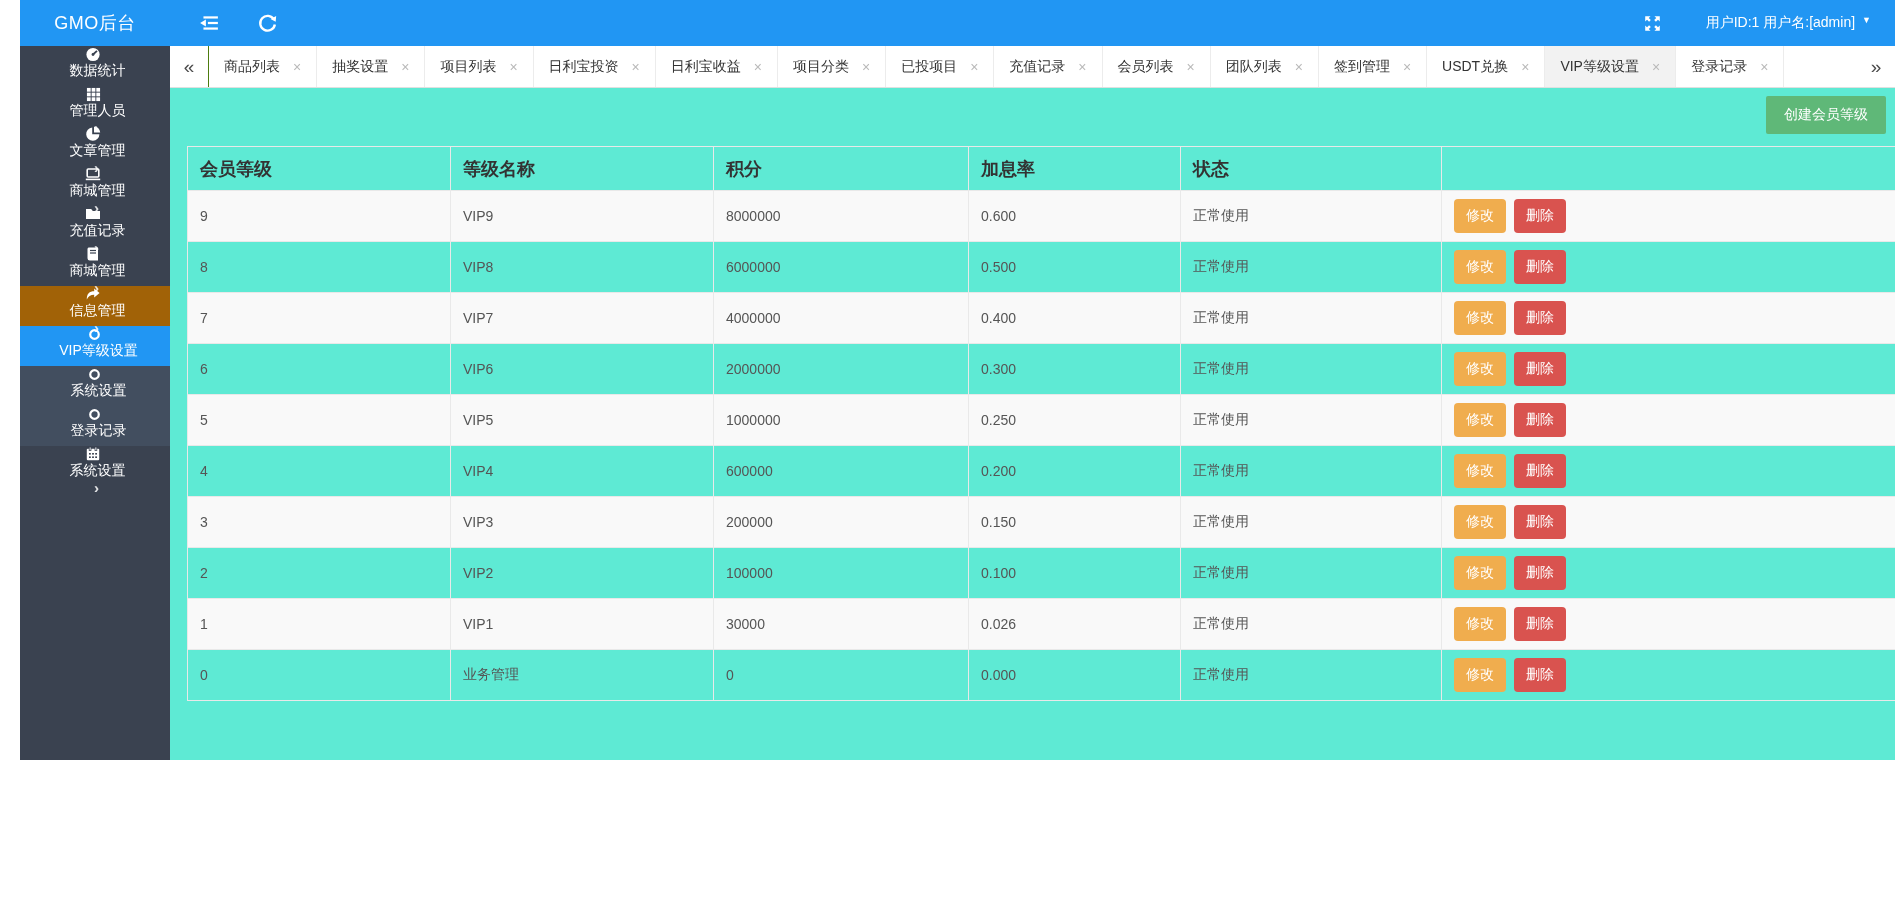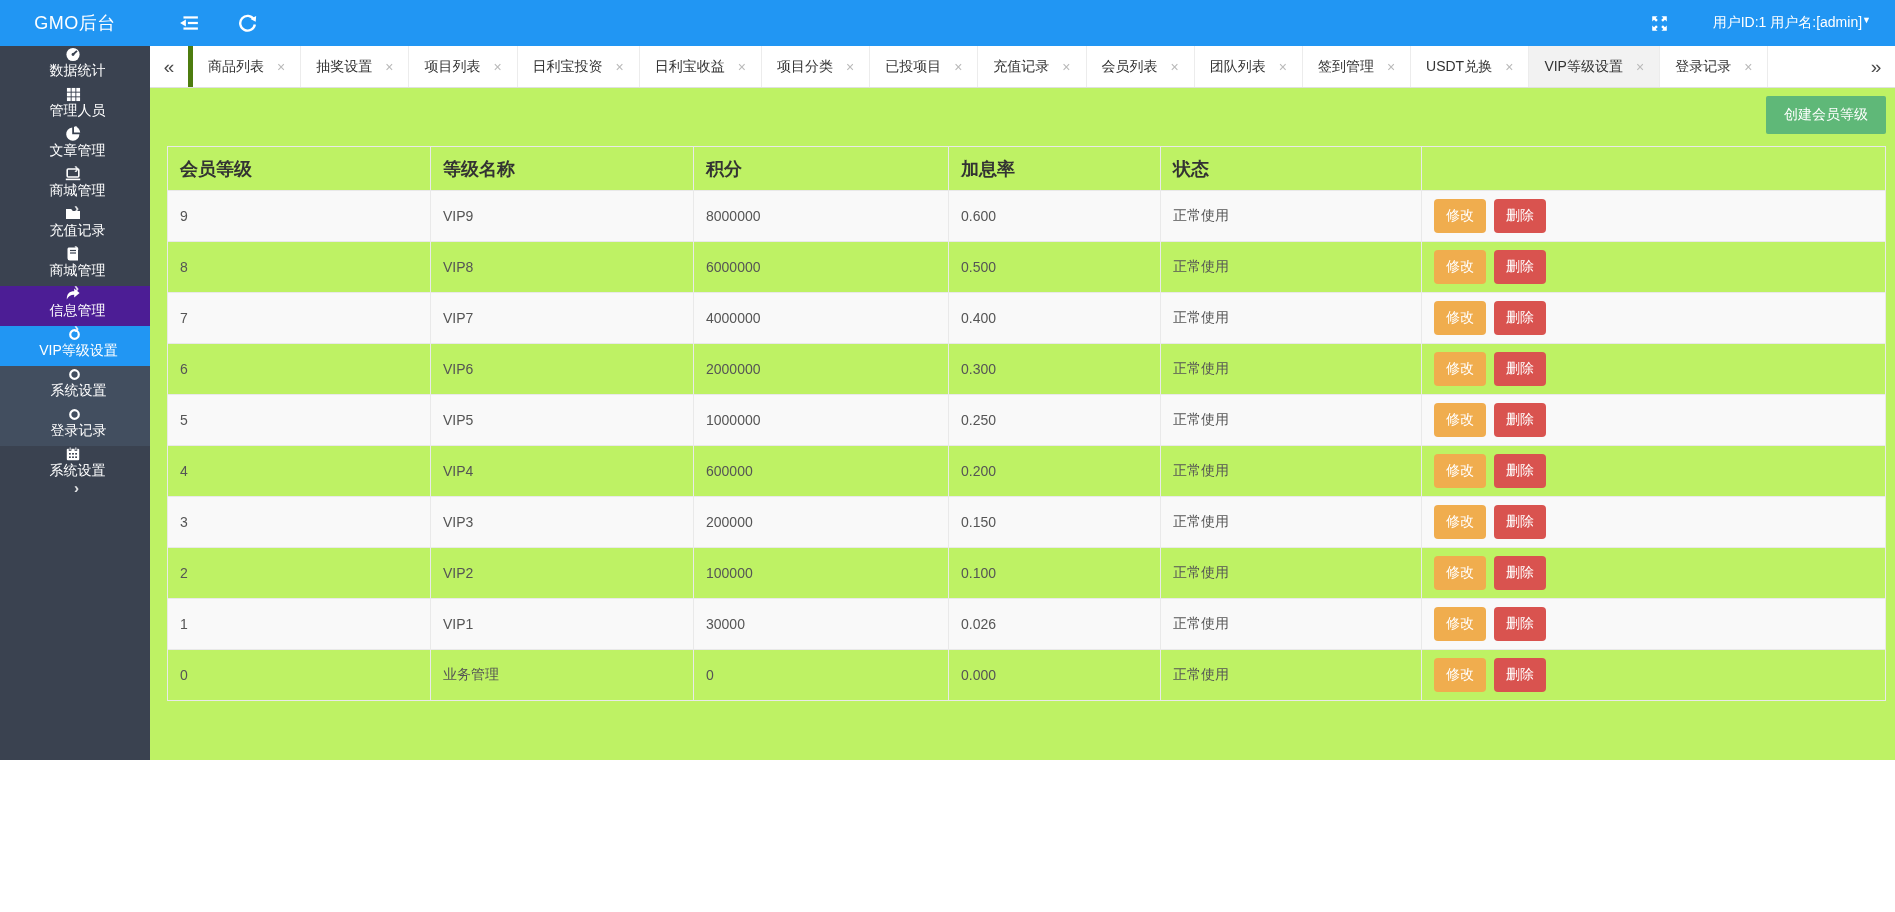--- a/index.html
+++ b/index.html
@@ -1,56 +1,56 @@
 <!DOCTYPE html>
 <html><head>
 <meta charset="utf-8">
 <style>
   * { margin:0; padding:0; box-sizing:border-box; }
   html,body { width:1895px; height:912px; overflow:hidden; }
   body { font-family:"Liberation Sans","DejaVu Sans",sans-serif; background:#fff; font-size:14px; }
-  .app { display:flex; width:1895px; height:760px; }
+  .app { display:flex; width:1895px; height:760px;padding-left:20px; }
 
   
   .sidebar { width:150px; background:#3a4250; flex:0 0 150px; display:flex; flex-direction:column; }
   .logo { height:46px; background:#2196f3; color:#fff; display:flex; align-items:center; justify-content:center; font-size:18px; letter-spacing:.5px; }
   .menu { flex:1; }
   .menu-item { height:40px; display:flex; align-items:center; padding:0 10px 0 15px; color:#fff; cursor:pointer; font-size:14px;flex-direction:column; }
   .menu-item .micon { width:16px; height:16px; margin-right:9px; display:inline-flex; align-items:center; justify-content:center; flex:0 0 16px; }
   .menu-item .mlabel { flex:1; white-space:nowrap; }
   .menu-item .chev { font-size:15px; color:rgba(255,255,255,.85); font-weight:bold; margin-right:2px; line-height:1; }
-  .menu-item.parent-open { background:#4c1d95; }
+  .menu-item.parent-open { background:#a16207; }
   .submenu { background:#424e5f; }
   .submenu .menu-item { padding-left:17px; }
   .submenu .menu-item.active { background:#2196f3; }
   .submenu .micon svg { width:13px; height:13px; }
 
   
   .main { flex:1; display:flex; flex-direction:column; min-width:0; }
   .topbar { height:46px; background:#2196f3; display:flex; align-items:center; color:#fff; flex:0 0 46px; }
   .tb-icon { width:22px; height:22px; display:inline-flex; align-items:center; justify-content:center; cursor:pointer; }
   .tb-icon.collapse { margin-left:28px; }
   .tb-icon.refresh { margin-left:36px; }
   .tb-right { margin-left:auto; display:flex; align-items:center; }
   .tb-icon.fullscreen { margin-right:42px; }
-  .user-box { display:flex; align-items:flex-start; margin-right:24px; cursor:pointer; font-size:14px; }
+  .user-box { display:flex; align-items:flex-start; gap:7px; margin-right:24px; cursor:pointer; font-size:14px; }
   .user-box .caret { font-size:9px; position:relative; top:1px; }
 
   
   .tabbar { height:42px; background:#fff; border-bottom:1px solid #e0e0e0; display:flex; align-items:stretch; flex:0 0 42px; }
   .tab-scroll { width:38px; display:flex; align-items:center; justify-content:center; color:#4a4a4a; font-size:19px; cursor:pointer; }
   .tab-scroll.right { margin-left:auto; }
   .tabs { display:flex; align-items:stretch; }
   .tab { display:flex; align-items:center; padding:0 15px; border-right:1px solid #ececec; color:#333; cursor:pointer; gap:13px; white-space:nowrap; }
-  .tab:first-child { border-left:5px solid #4d7c0f; }
+  .tab:first-child { border-left:1px solid #4d7c0f; }
   .tab .close { color:#b9b9b9; font-size:14px; line-height:1; }
   .tab.active { background:#f2f2f2; }
 
   
-  .content { flex:1; background:#bef264; padding:8px 9px 0 20px; overflow:hidden; }
+  .content { flex:1; background:#5eead4; padding:8px 9px 0 20px; overflow:hidden; }
   .toolbar { display:flex; justify-content:flex-end; }
   .btn-create { background:#5FB878; color:#fff; border:none; height:38px; padding:0 18px; font-size:14px; border-radius:2px; cursor:pointer; font-family:inherit; }
   table.vip { border-collapse:collapse; table-layout:fixed; width:1719px; margin-top:12px; margin-left:-3px; }
   table.vip th, table.vip td { border:1px solid #e9e9e9; text-align:left; padding-left:12px; font-weight:normal; }
   table.vip th { height:44px; font-weight:bold; color:#333; font-size:18px; }
   table.vip td { height:51px; color:#555; font-size:14px; }
   table.vip tbody tr:nth-child(odd) { background:#f9f9f9; }
   .btn-edit, .btn-del { border:none; color:#fff; font-size:14px; padding:8px 12px; border-radius:4px; cursor:pointer; font-family:Liberation Serif, serif; }
   .btn-edit { background:#f0ad4e; margin-right:8px; }
   .btn-del { background:#d9534f; }

